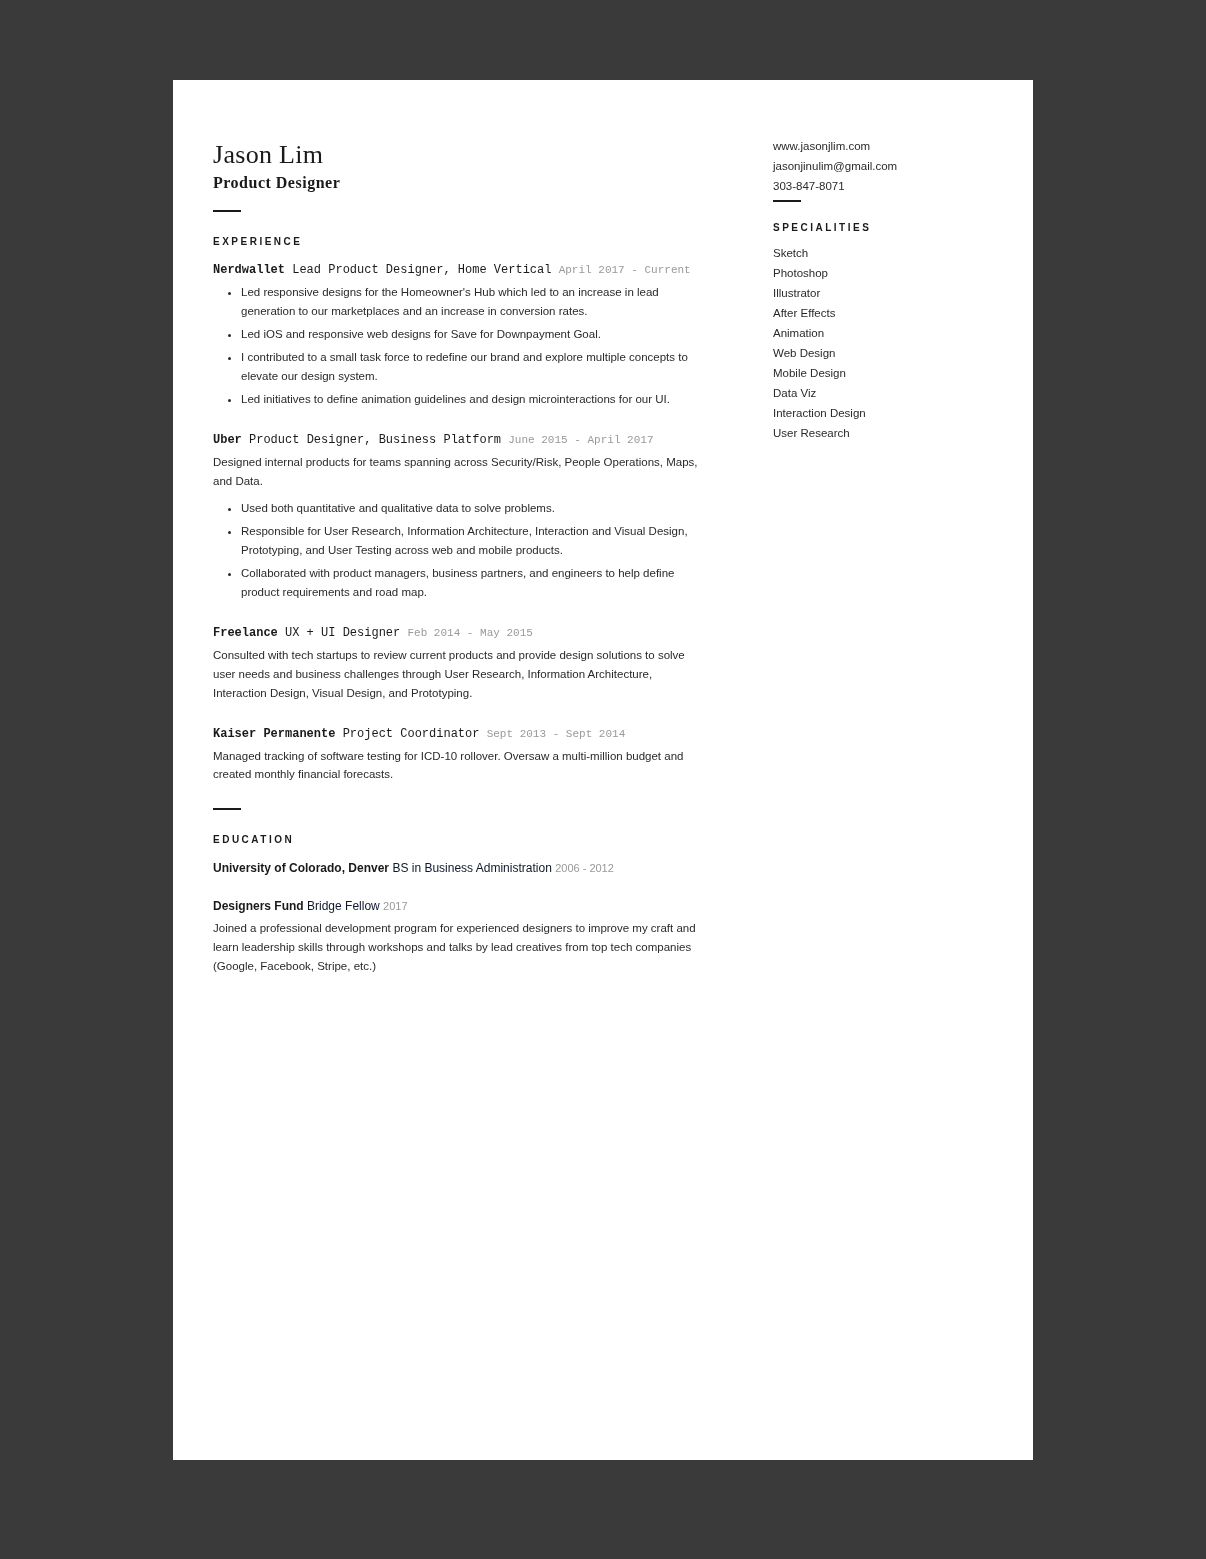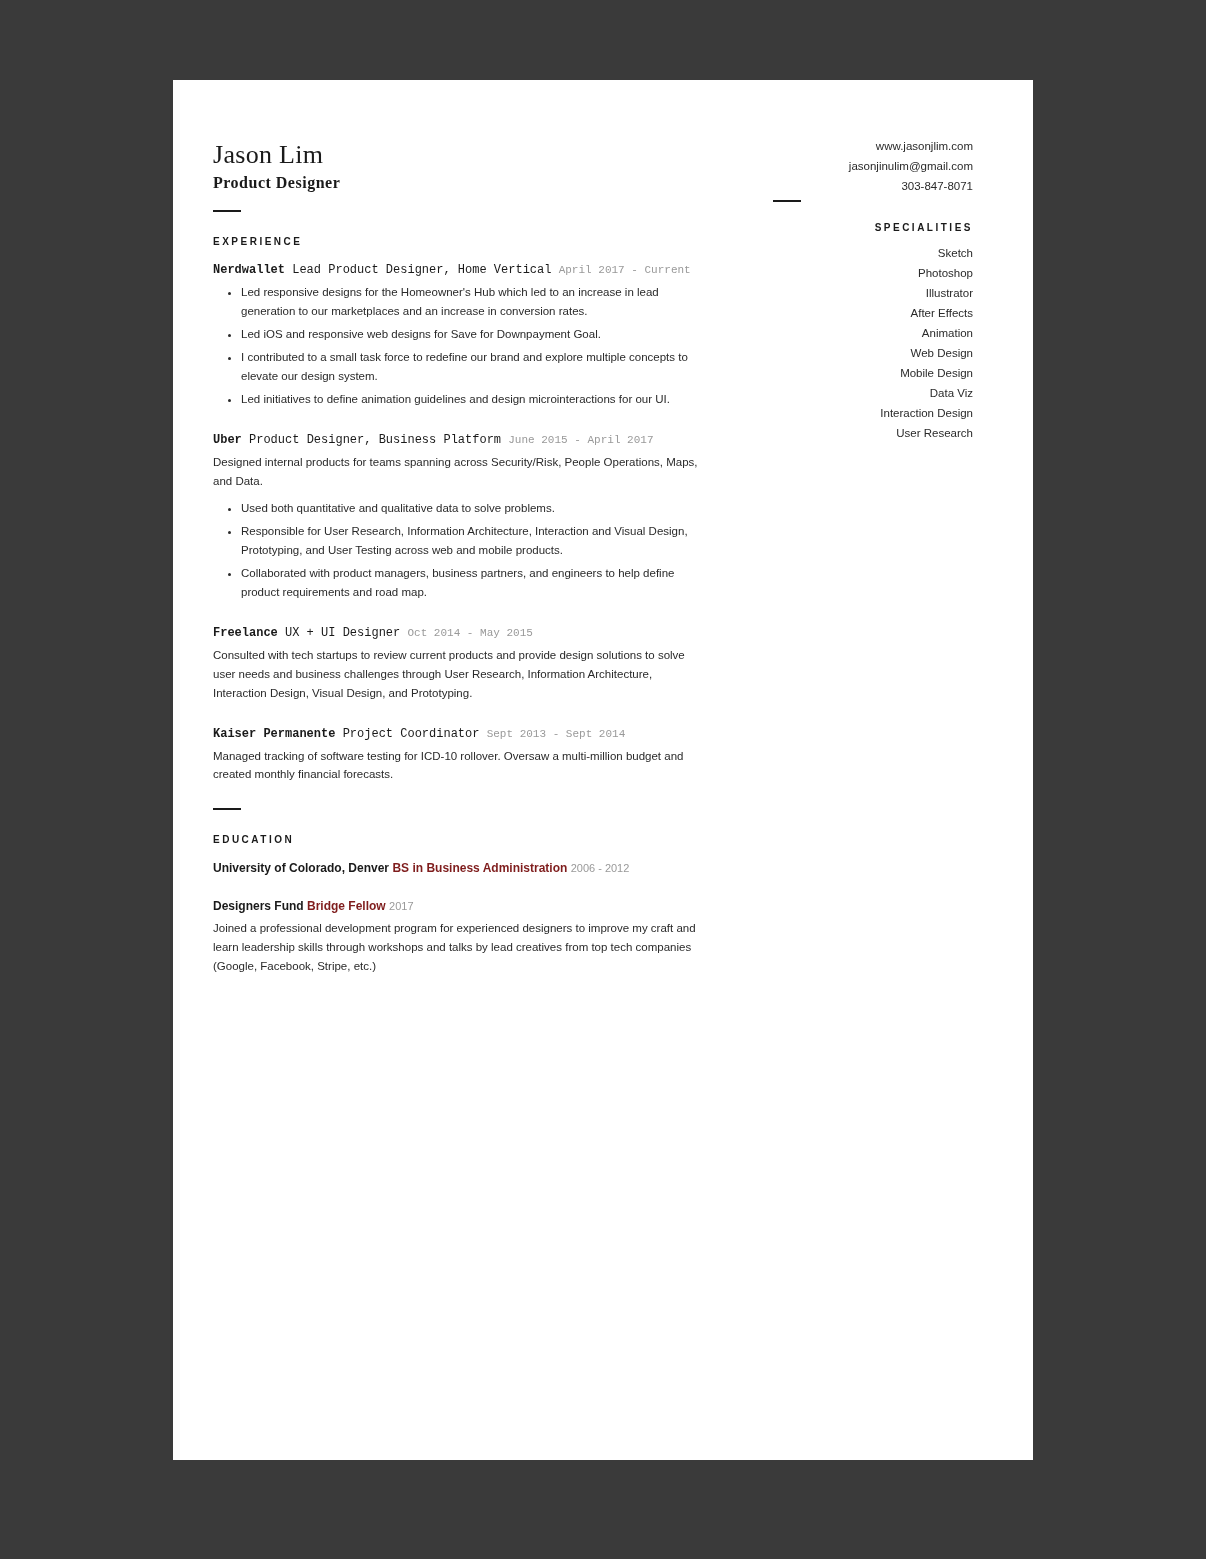--- a/index.html
+++ b/index.html
@@ -22,21 +22,20 @@
       position: relative;
     }
     .left-column {
       flex: 1;
       padding-right: 50px;
     }
     .right-column {
       width: 220px;
       padding-left: 20px;
       flex-shrink: 0;
-      text-align: right;
     }
     .name {
       font-size: 26px;
       font-weight: 400;
       color: #1a1a1a;
       letter-spacing: 0.3px;
       margin-bottom: 4px;
       font-family: Georgia, serif;
     }
     .title {
@@ -109,22 +108,22 @@
     .edu-title-row {
       font-size: 12px;
       font-family: Arial, sans-serif;
       margin-bottom: 6px;
     }
     .edu-name {
       font-weight: 700;
       color: #1a1a1a;
     }
     .edu-degree {
-      font-weight: 700;
-      color: #7f1d1d;
+      font-weight: 400;
+      color: #0f172a;
     }
     .edu-dates {
       color: #999999;
       font-size: 11px;
     }
     .edu-description {
       font-size: 11.5px;
       color: #2a2a2a;
       line-height: 1.65;
       font-family: Arial, sans-serif;
@@ -211,21 +210,21 @@
           <li>Used both quantitative and qualitative data to solve problems.</li>
           <li>Responsible for User Research, Information Architecture, Interaction and Visual Design, Prototyping, and User Testing across web and mobile products.</li>
           <li>Collaborated with product managers, business partners, and engineers to help define product requirements and road map.</li>
         </ul>
       </div>
 
       <div class="job-block">
         <div class="job-title-row">
           <span class="company-name">Freelance</span>
           <span class="job-role">  UX + UI Designer  </span>
-          <span class="job-dates">Oct 2014 - May 2015</span>
+          <span class="job-dates">Feb 2014 - May 2015</span>
         </div>
         <div class="job-description">Consulted with tech startups to review current products and provide design solutions to solve user needs and business challenges through User Research, Information Architecture, Interaction Design, Visual Design, and Prototyping.</div>
       </div>
 
       <div class="job-block">
         <div class="job-title-row">
           <span class="company-name">Kaiser Permanente</span>
           <span class="job-role">  Project Coordinator  </span>
           <span class="job-dates">Sept 2013  - Sept 2014</span>
         </div>

